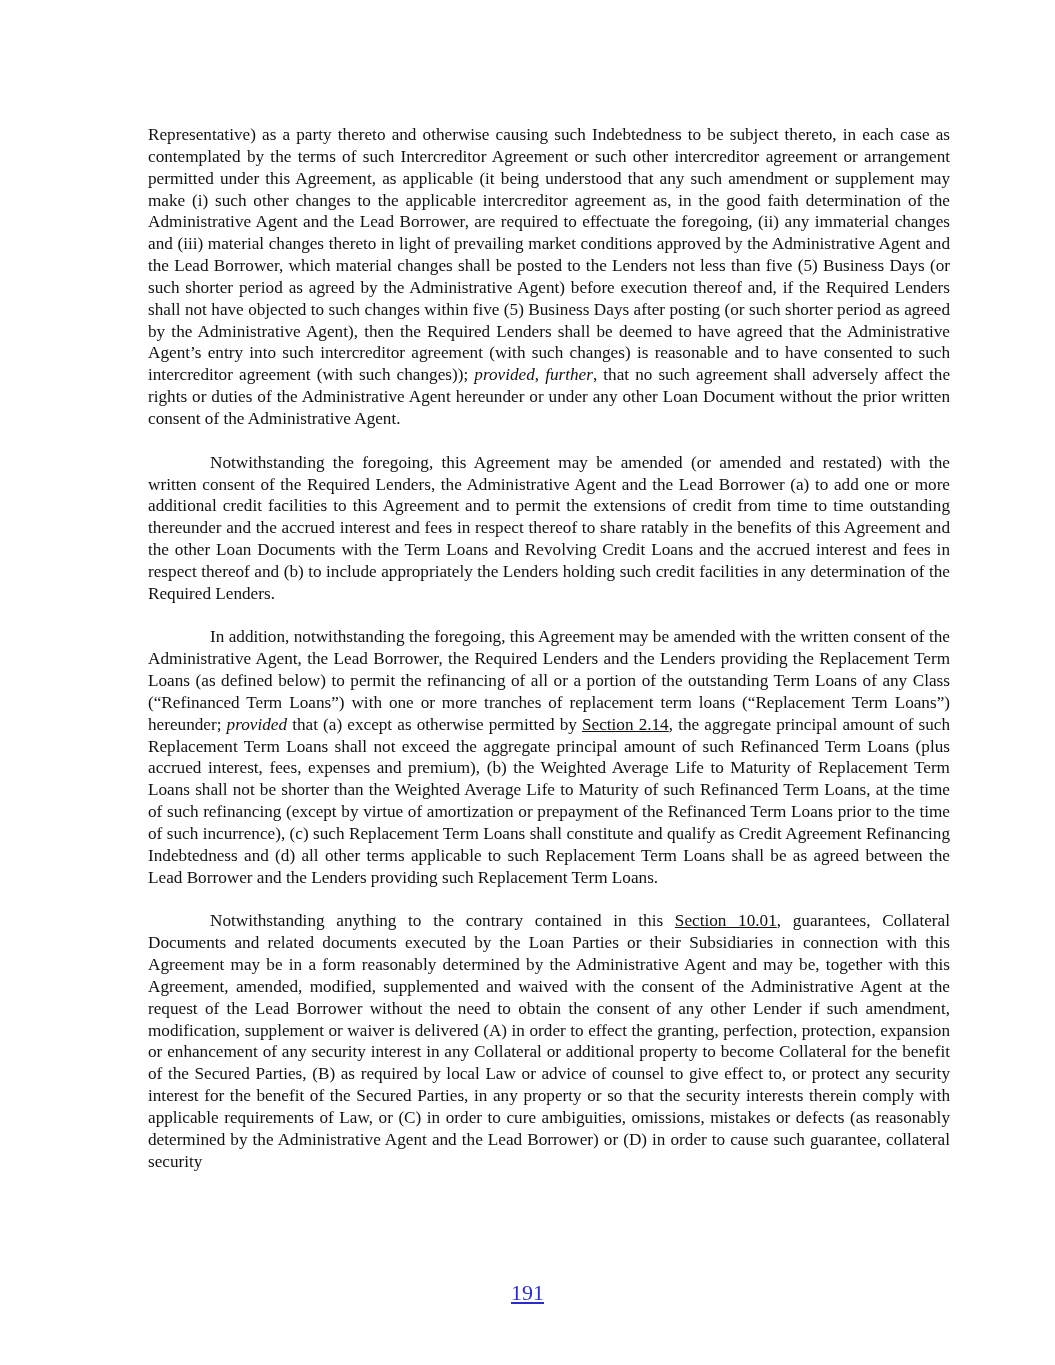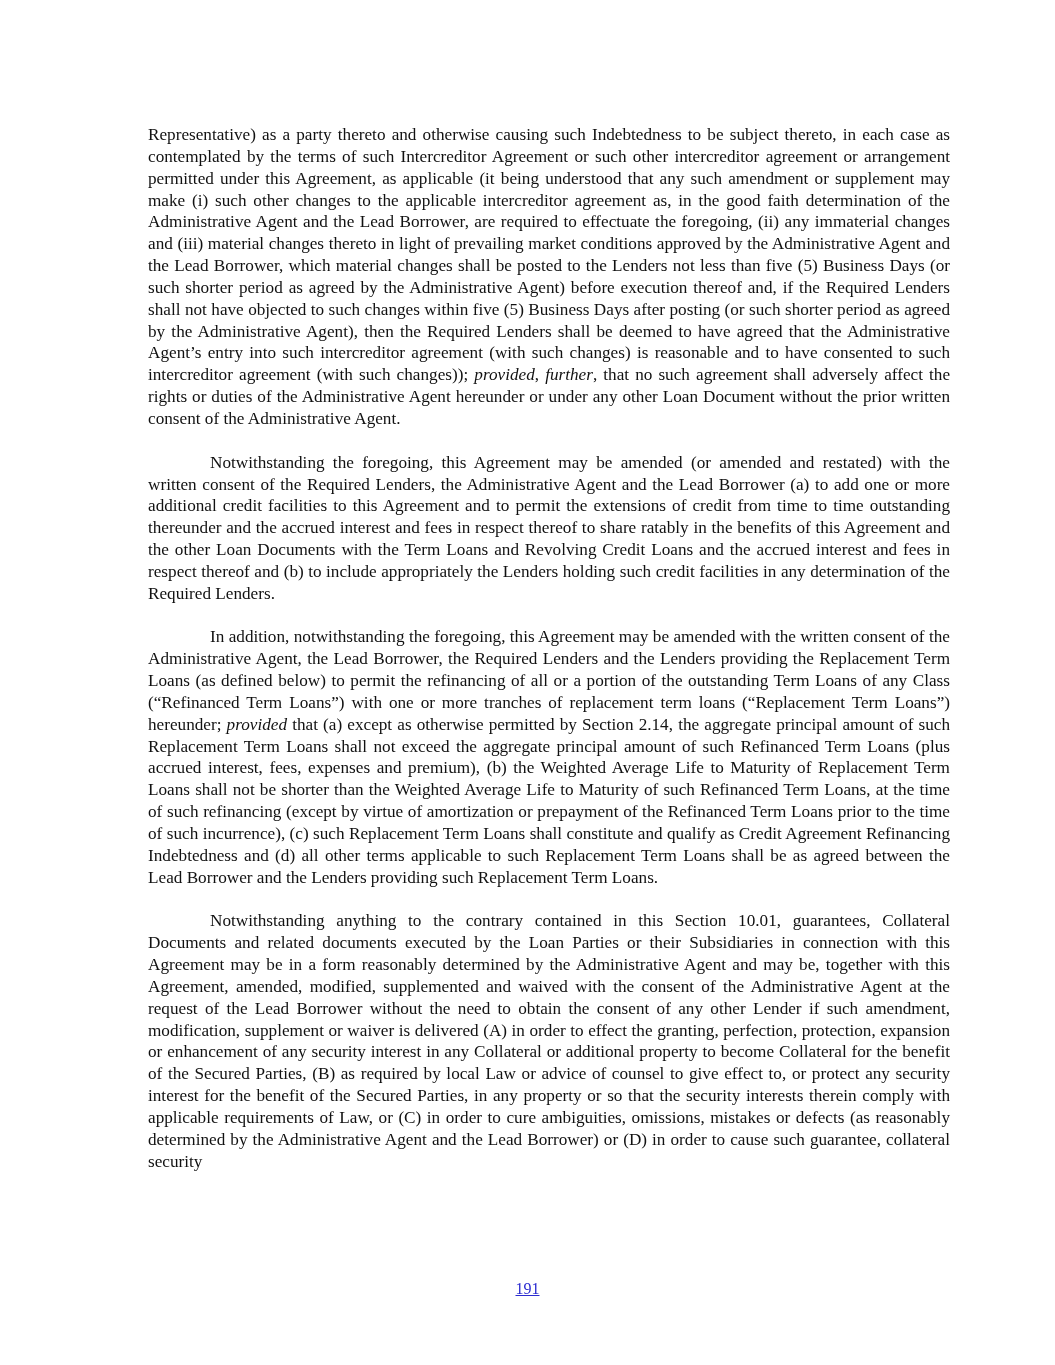--- a/index.html
+++ b/index.html
@@ -4,26 +4,26 @@
 <style>
   html, body { margin: 0; padding: 0; background: #ffffff; }
   body { width: 1055px; height: 1365px; position: relative; overflow: hidden; }
   .page {
     position: absolute; left: 124px; top: 124px; width: 802px;
     font-family: "Liberation Serif", "DejaVu Serif", serif;
     font-size: 17.2px; line-height: 21.85px; color: #111111; margin-left: 24px;
   }
   .para { margin: 0 0 21.85px 0; text-align: justify; text-align-last: left; }
   .indent { text-indent: 62px; }
-  .u { }
+  .u { text-decoration: underline; }
   b { font-weight: normal; }
   i { font-style: italic; }
   .page-number {
     position: absolute; left: 0; width: 1055px; top: 1280px; text-align: center;
-    font-family: "Liberation Serif", "DejaVu Serif", serif; font-size: 16px;
+    font-family: "Liberation Serif", "DejaVu Serif", serif; font-size: 22px;
     color: #2b2bd0; text-decoration: underline;
   }
 </style>
 </head>
 <body>
 
 <div class="page" id="doc-body">
     <p class="para"><span>Representative) as a party thereto and otherwise causing such Indebtedness to be subject thereto, in each case as contemplated by the terms of such Intercreditor Agreement or such other intercreditor agreement or arrangement permitted under this Agreement, as applicable (it being understood that any such amendment or supplement may make (i) such other changes to the applicable intercreditor agreement as, in the good faith determination of the Administrative Agent and the Lead Borrower, are required to effectuate the foregoing, (ii) any immaterial changes and (iii) material changes thereto in light of prevailing market conditions approved by the Administrative Agent and the Lead Borrower, which material changes shall be posted to the Lenders not less than five (5) Business Days (or such shorter period as agreed by the Administrative Agent) before execution thereof and, if the Required Lenders shall not have objected to such changes within five (5) Business Days after posting (or such shorter period as agreed by the Administrative Agent), then the Required Lenders shall be deemed to have agreed that the Administrative Agent’s entry into such intercreditor agreement (with such changes) is reasonable and to have consented to such intercreditor agreement (with such changes)); </span><i>provided</i><span>, </span><i>further</i><span>, that no such agreement shall adversely affect the rights or duties of the Administrative Agent hereunder or under any other Loan Document without the prior written consent of the Administrative Agent.</span></p>
     <p class="para indent"><span>Notwithstanding the foregoing, this Agreement may be amended (or amended and restated) with the written consent of the Required Lenders, the Administrative Agent and the Lead Borrower (a) to add one or more additional credit facilities to this Agreement and to permit the extensions of credit from time to time outstanding thereunder and the accrued interest and fees in respect thereof to share ratably in the benefits of this Agreement and the other Loan Documents with the Term Loans and Revolving Credit Loans and the accrued interest and fees in respect thereof and (b) to include appropriately the Lenders holding such credit facilities in any determination of the Required Lenders.</span></p>
     <p class="para indent"><span>In addition, notwithstanding the foregoing, this Agreement may be amended with the written consent of the Administrative Agent, the Lead Borrower, the Required Lenders and the Lenders providing the Replacement Term Loans (as defined below) to permit the refinancing of all or a portion of the outstanding Term Loans of any Class (“</span><b>Refinanced Term Loans</b><span>”) with one or more tranches of replacement term loans (“</span><b>Replacement Term Loans</b><span>”) hereunder; </span><i>provided</i><span> that (a) except as otherwise permitted by </span><span class="u">Section 2.14</span><span>, the aggregate principal amount of such Replacement Term Loans shall not exceed the aggregate principal amount of such Refinanced Term Loans (plus accrued interest, fees, expenses and premium), (b) the Weighted Average Life to Maturity of Replacement Term Loans shall not be shorter than the Weighted Average Life to Maturity of such Refinanced Term Loans, at the time of such refinancing (except by virtue of amortization or prepayment of the Refinanced Term Loans prior to the time of such incurrence), (c) such Replacement Term Loans shall constitute and qualify as Credit Agreement Refinancing Indebtedness and (d) all other terms applicable to such Replacement Term Loans shall be as agreed between the Lead Borrower and the Lenders providing such Replacement Term Loans.</span></p>

